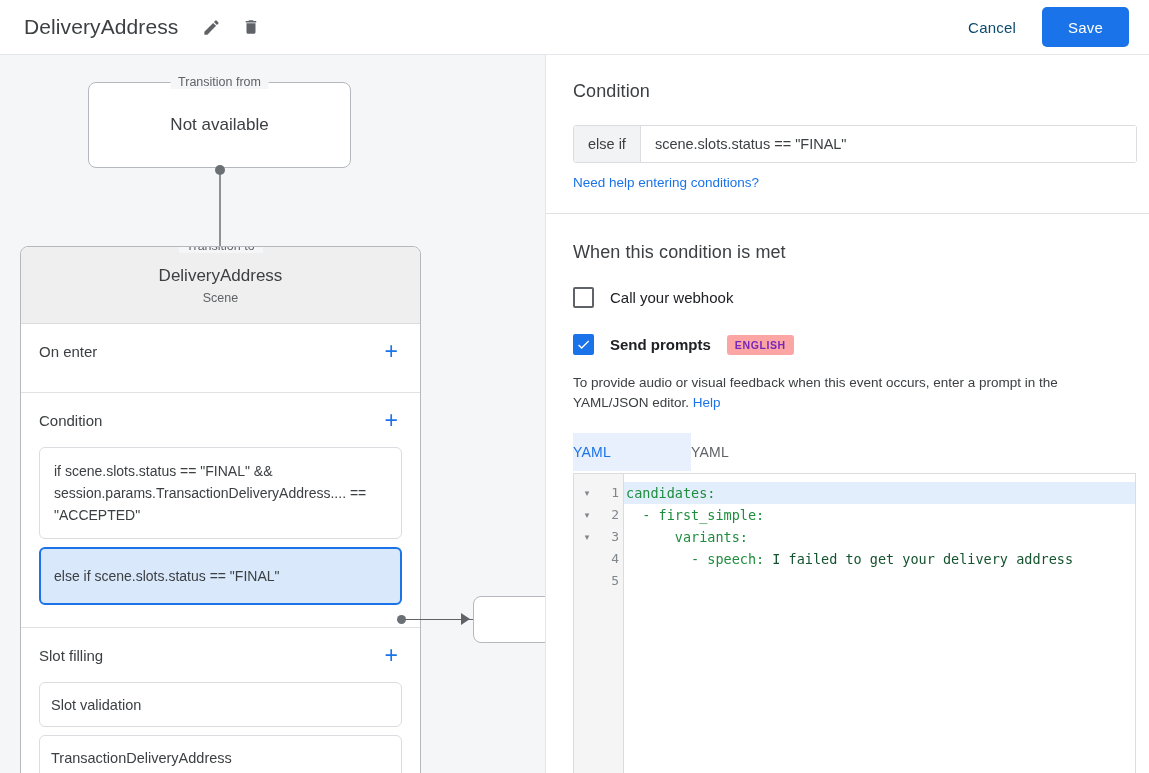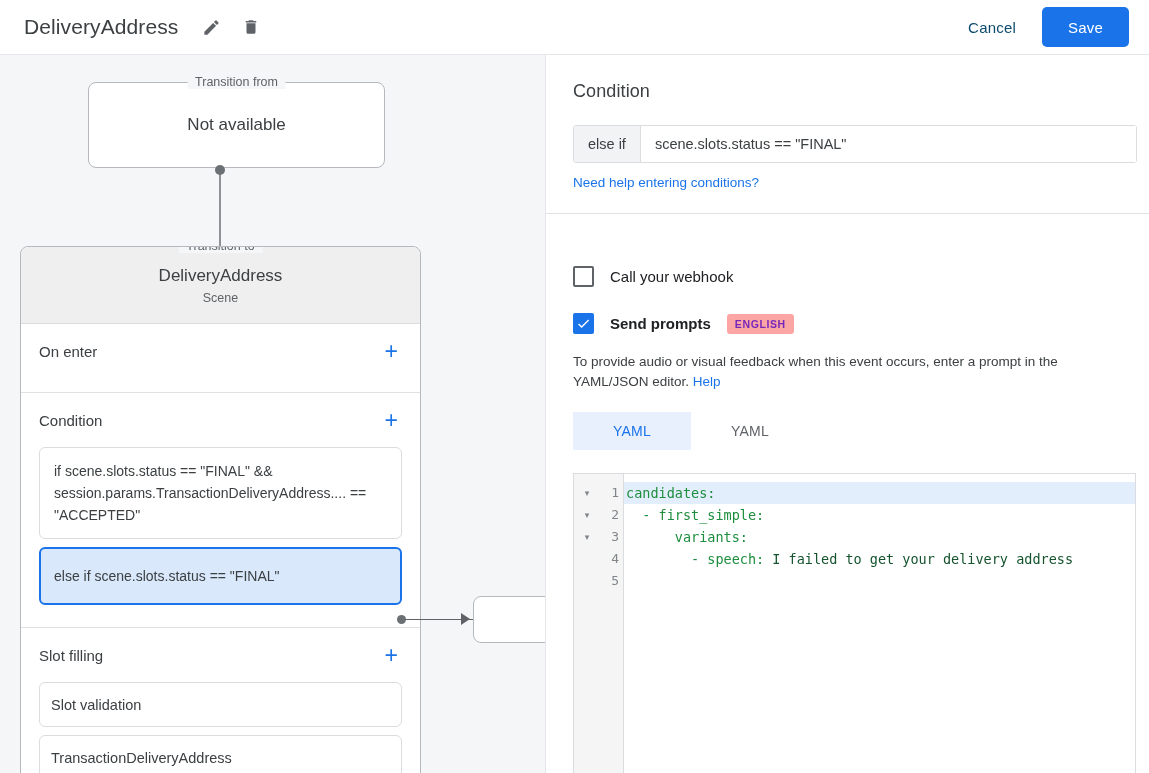--- a/index.html
+++ b/index.html
@@ -67,21 +67,21 @@
     position: absolute;
     top: -8px; left: 50%; transform: translateX(-50%);
     background: #f5f6f8;
     padding: 0 8px;
     font-size: 12.5px;
     color: #5f6368;
     white-space: nowrap;
   }
 
   #transition-from {
-    left: 88px; top: 27px; width: 297px; height: 86px;
+    left: 88px; top: 27px; width: 263px; height: 86px;
   }
   #transition-from .body {
     height: 100%; display: flex; align-items: center; justify-content: center;
     font-size: 17px; color: #3c4043;
   }
 
   .connector {
     position: absolute; left: 212px; top: 110px; width: 16px; height: 110px;
   }
 
@@ -200,21 +200,21 @@
     border-radius: 3px; font-weight: bold;
   }
   .desc {
     margin-top: 18px; font-size: 13.5px; color: #3c4043; line-height: 20px;
     max-width: 552px;
   }
   .desc a { color: #1a73e8; text-decoration: none; cursor: pointer; }
 
   .tabs { display: flex; margin-top: 20px; }
   .tab {
-    font-size: 14px; padding: 11px 0; width: 118px; text-align: center;
+    font-size: 14px; padding: 11px 0; width: 118px; text-align: left;
     color: #5f6368; cursor: pointer; letter-spacing: .2px;
   }
   .tab.active { color: #1a73e8; background: #e8f0fe; }
 
   .editor {
     position: absolute; left: 573px; top: 473px;
     width: 563px; height: 300px;
     border: 1px solid #dadce0; border-bottom: none;
     background: #fff; overflow: hidden;
     display: flex;
@@ -323,20 +323,21 @@
     <div class="panel-sect cond">
       <div class="panel-h">Condition</div>
       <div class="cond-row">
         <div class="cond-chip">else if</div>
         <input class="cond-input" type="text" value="scene.slots.status == &quot;FINAL&quot;" style="">
       </div>
       <span class="help-link">Need help entering conditions?</span>
     </div>
 
     <div class="panel-sect met">
+      <div class="panel-h">When this condition is met</div>
 
       <div class="chk-row">
         <div class="chk"></div>
         <span class="chk-label">Call your webhook</span>
       </div>
 
       <div class="chk-row" style="margin-top:26px;">
         <div class="chk on">
           <svg width="15" height="15" viewBox="0 0 24 24" fill="#ffffff" aria-hidden="true">
             <path d="M9 16.17 4.83 12l-1.42 1.41L9 19 21 7l-1.41-1.41z"></path>

